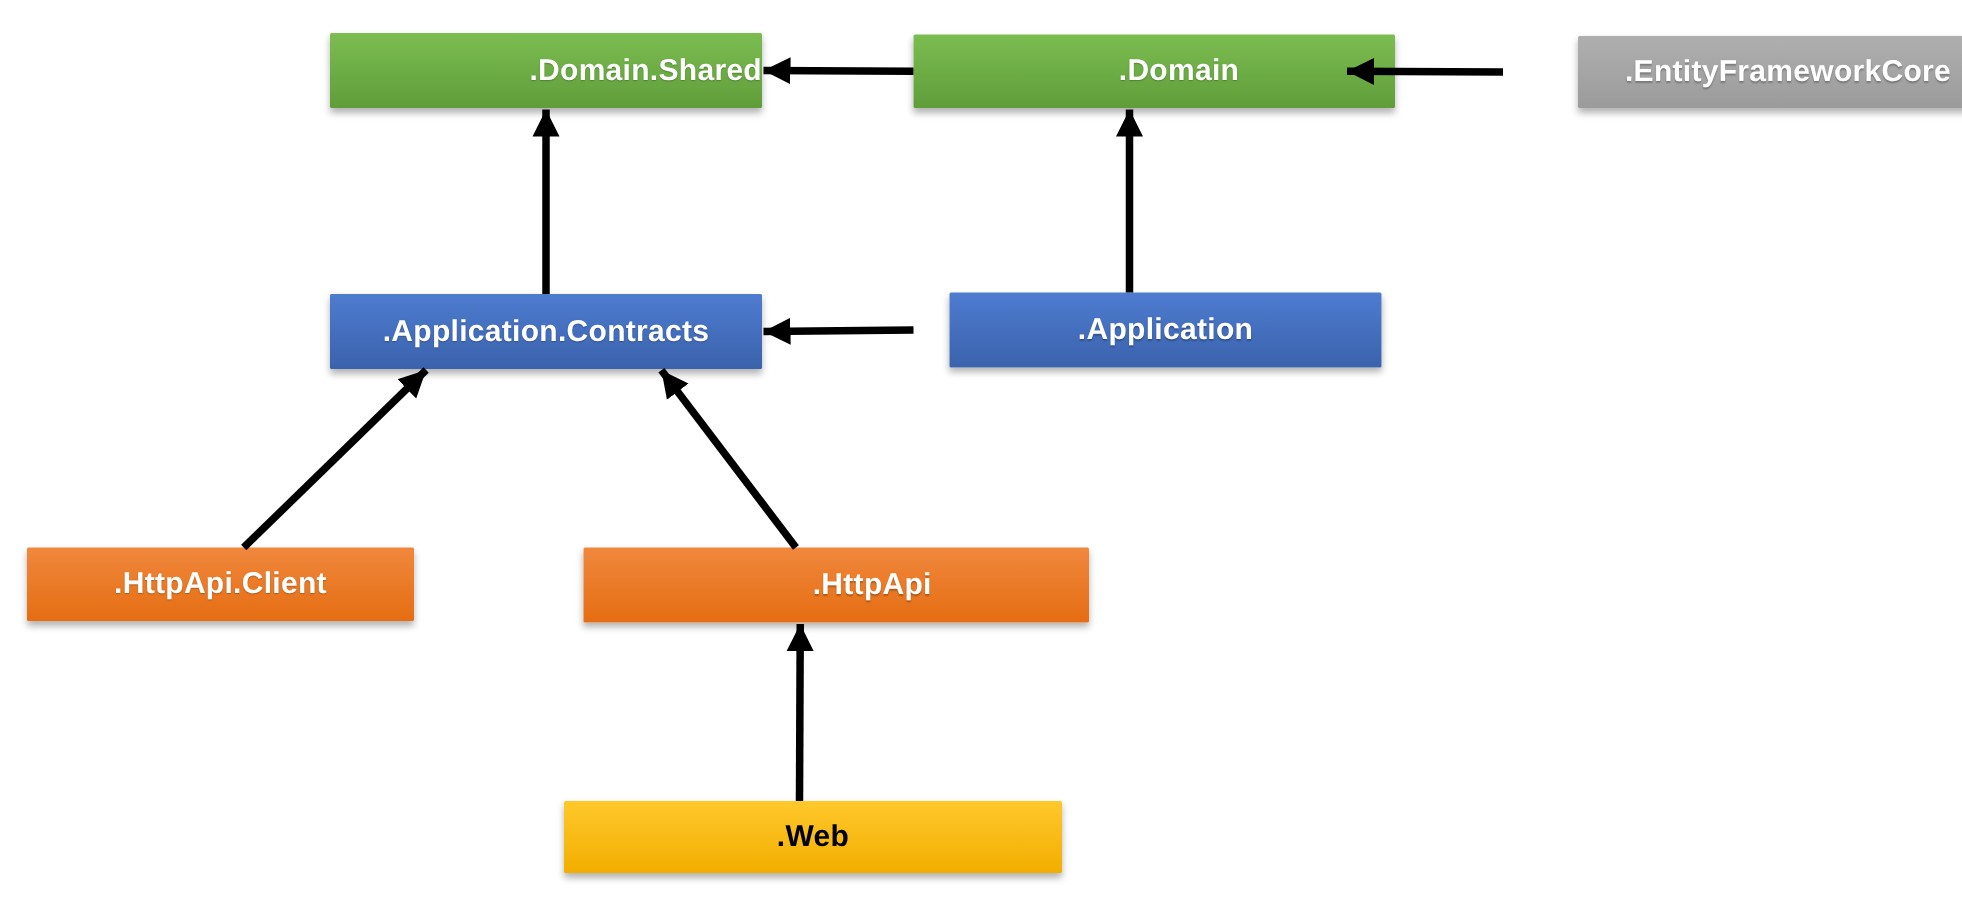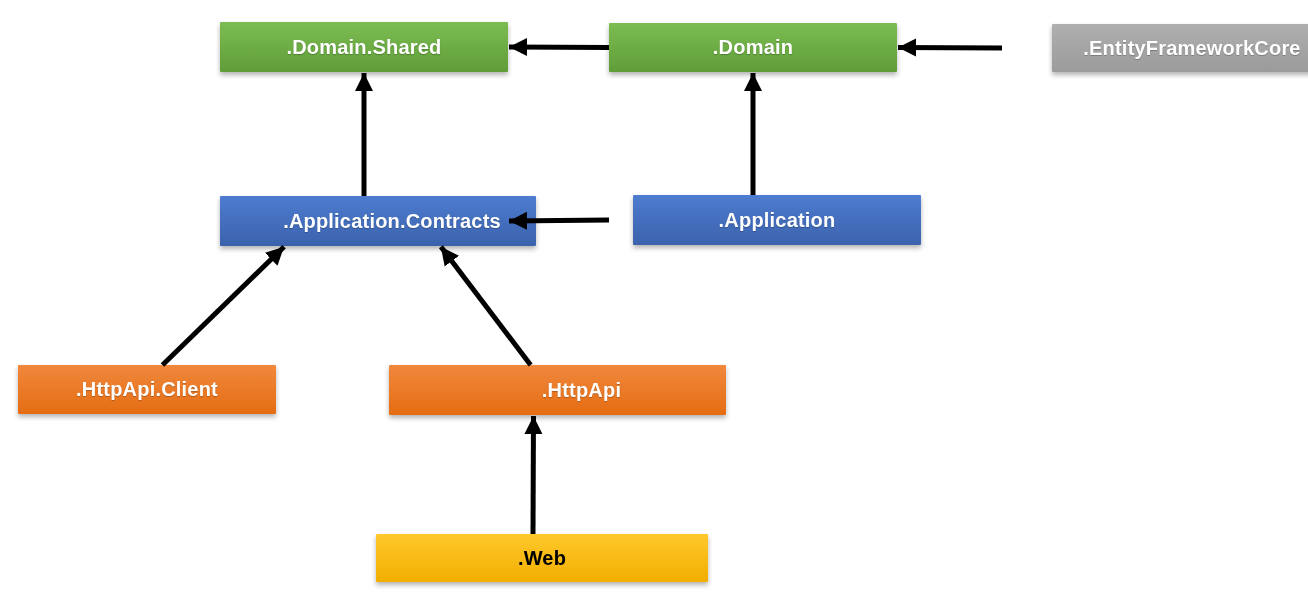--- a/index.html
+++ b/index.html
@@ -20,43 +20,43 @@
     font-size: 20px;
     letter-spacing: 0.2px;
     border-radius: 1px;
     box-shadow: 0 3px 5px rgba(0,0,0,0.30);
     text-shadow: 0 1px 1px rgba(0,0,0,0.25);
     z-index: 1;
   }
   .n-domain-shared      { left: 220px;  top: 22px;  width: 288px; height: 50px; }
   .n-domain             { left: 609px;  top: 23px;  width: 288px; height: 49px; }
   .n-efcore             { left: 1052px; top: 24px;  width: 280px; height: 48px; }
-  .n-app-contracts      { left: 220px;  top: 196px; width: 288px; height: 50px; padding-left: 28px; }
+  .n-app-contracts      { left: 220px;  top: 196px; width: 288px; height: 50px; }
   .n-application        { left: 609px;  top: 195px; width: 288px; height: 50px; margin-left: 24px; }
   .n-httpapi-client     { left: 18px;   top: 365px; width: 258px; height: 49px; }
   .n-httpapi            { left: 389px;  top: 365px; width: 289px; height: 50px; padding-left: 48px; }
   .n-web                { left: 376px;  top: 534px; width: 332px; height: 48px; }
   .edge-layer {
     position: absolute;
     left: 0; top: 0;
     width: 1308px; height: 611px;
     z-index: 2;
     pointer-events: none;
   }
 </style>
 </head>
 <body>
 
 <div class="diagram" style="background: rgb(255, 255, 255);">
 
-  <div class="node n-domain-shared" style="background: linear-gradient(rgb(124, 189, 82), rgb(95, 157, 57)); color: rgb(255, 255, 255);">
+  <div class="node n-domain-shared" style="background: linear-gradient(rgb(124, 189, 82), rgb(95, 157, 57)); color: rgb(255, 255, 255); justify-content: flex-end;">
     <span>.Domain.Shared</span>
   </div>
 
-  <div class="node n-domain" style="background: linear-gradient(rgb(124, 189, 82), rgb(95, 157, 57)); color: rgb(255, 255, 255);">
+  <div class="node n-domain" style="background: linear-gradient(rgb(124, 189, 82), rgb(95, 157, 57)); color: rgb(255, 255, 255); padding-left: 33px;">
     <span>.Domain</span>
   </div>
 
   <div class="node n-efcore" style="background: linear-gradient(rgb(175, 175, 175), rgb(155, 155, 155)); color: rgb(255, 255, 255);">
     <span>.EntityFrameworkCore</span>
   </div>
 
   <div class="node n-app-contracts" style="background: linear-gradient(rgb(78, 124, 208), rgb(59, 98, 172)); color: rgb(255, 255, 255);">
     <span>.Application.Contracts</span>
   </div>

